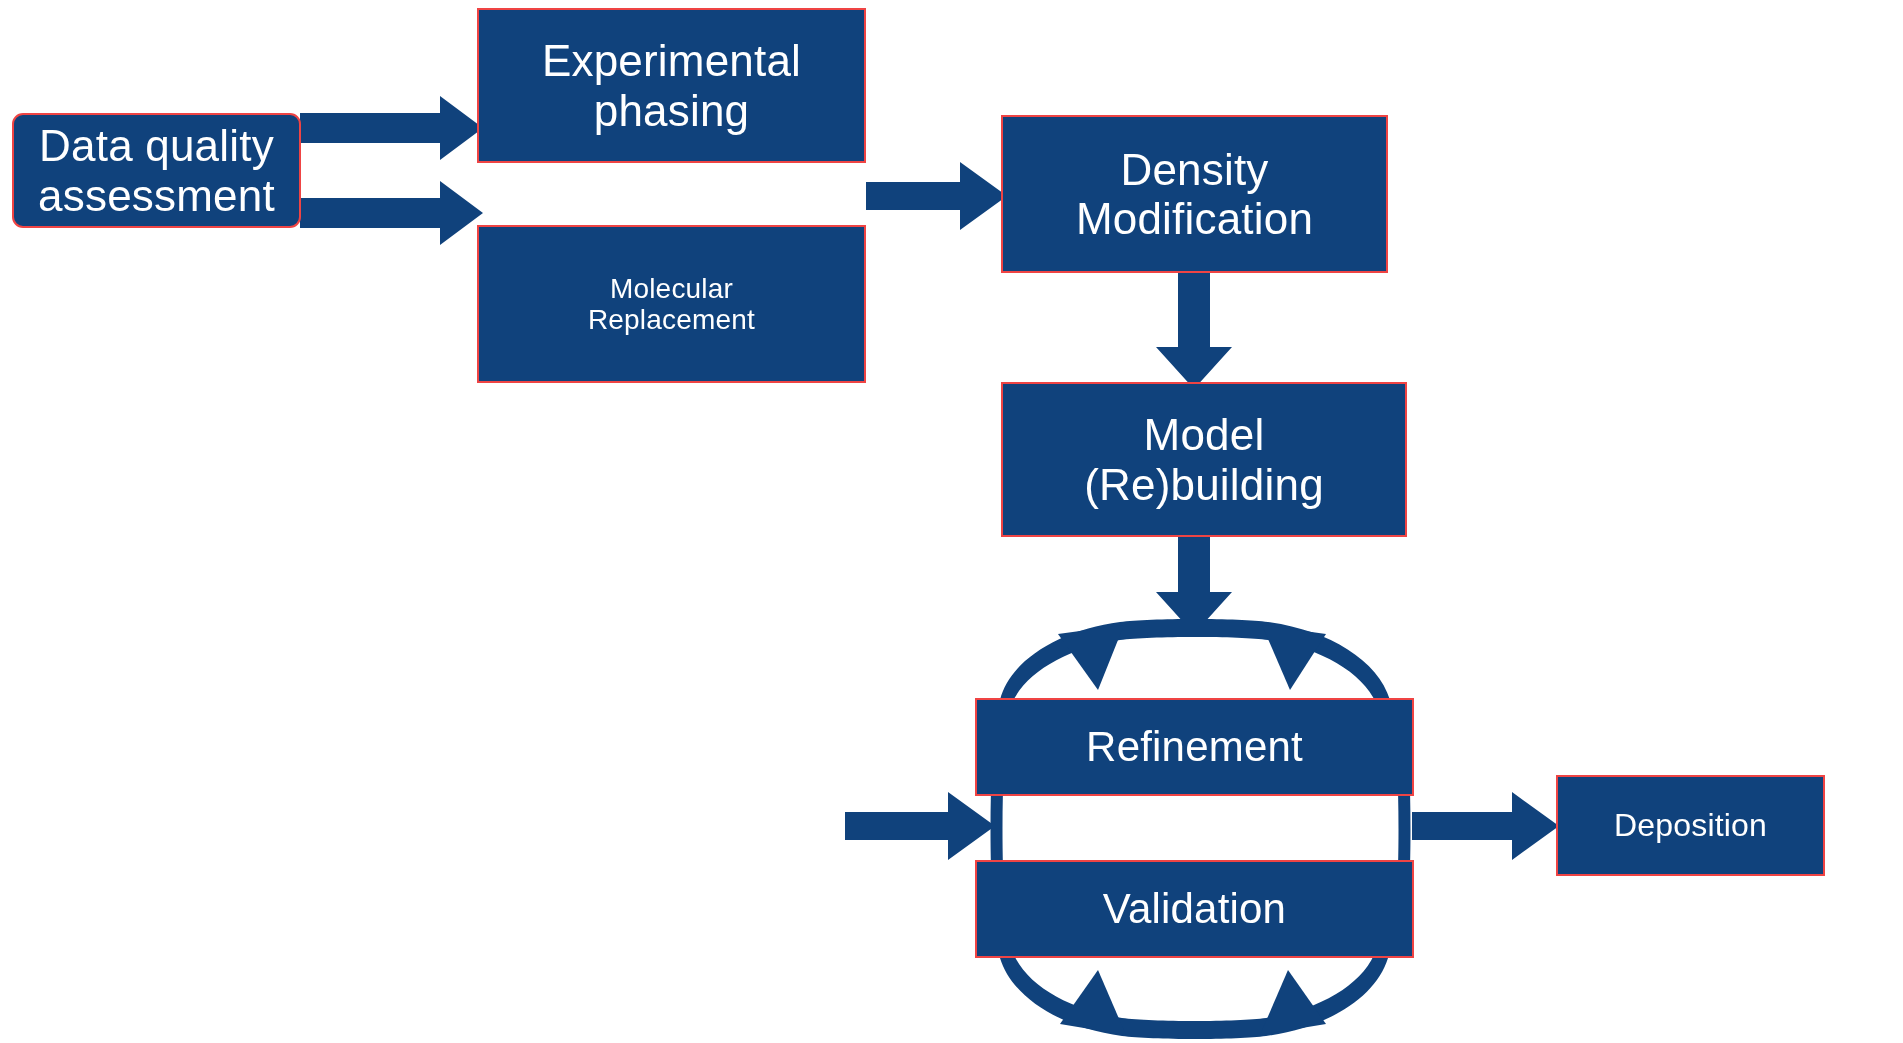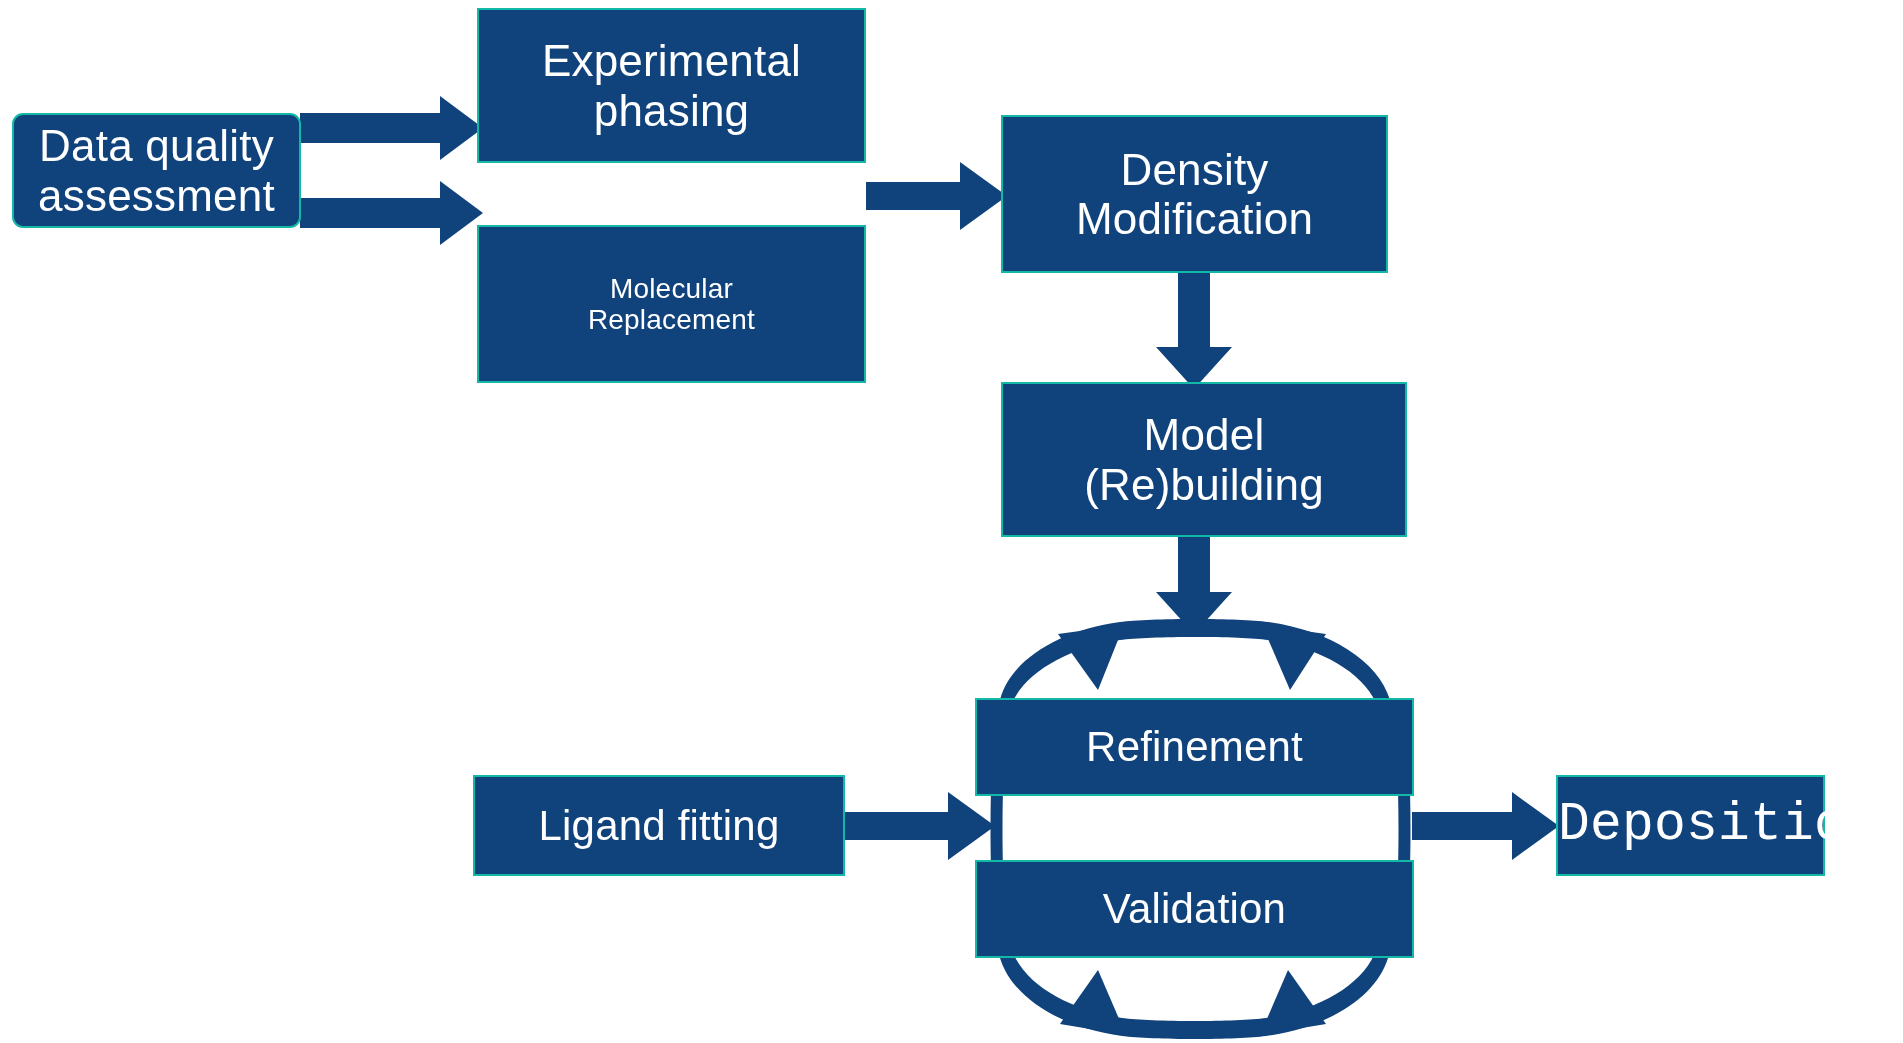--- a/index.html
+++ b/index.html
@@ -21,21 +21,21 @@
     position: absolute;
     left: 0;
     top: 0;
     width: 1903px;
     height: 1043px;
   }
   .node {
     position: absolute;
     box-sizing: border-box;
     background: #10427C;
-    border: 2px solid #14b8a6;
+    border: 2px solid #ef4444;
     color: #ffffff;
     display: flex;
     align-items: center;
     justify-content: center;
     text-align: center;
     line-height: 1.12;
     font-weight: 400;
     letter-spacing: 0.2px;
     white-space: pre-line;
     z-index: 3;
@@ -47,21 +47,21 @@
   }
   
   #node-data-quality   { left: 12px;   top: 113px; width: 289px;  height: 115px; font-size: 44px; border-radius: 11px; }
   #node-exp-phasing    { left: 477px;  top: 8px;   width: 389px;  height: 155px; font-size: 44px; }
   #node-mol-replace    { left: 477px;  top: 225px; width: 389px;  height: 158px; font-size: 28px; }
   #node-density-mod    { left: 1001px; top: 115px; width: 387px;  height: 158px; font-size: 44px; }
   #node-model-build    { left: 1001px; top: 382px; width: 406px;  height: 155px; font-size: 44px; }
   #node-refinement     { left: 975px;  top: 698px; width: 439px;  height: 98px;  font-size: 42px; }
   #node-validation     { left: 975px;  top: 860px; width: 439px;  height: 98px;  font-size: 42px; }
   #node-ligand-fit     { left: 473px;  top: 775px; width: 372px;  height: 101px; font-size: 42px; }
-  #node-deposition     { left: 1556px; top: 775px; width: 269px;  height: 101px; font-size: 53px; font-family: Liberation Mono, monospace; }
+  #node-deposition     { left: 1556px; top: 775px; width: 269px;  height: 101px; font-size: 32px; }
 </style>
 </head>
 <body>
 
 <div id="canvas">
 
   <svg id="flow-svg" viewBox="0 0 1903 1043">
 
     <g>
       <path d="M300,113 L440,113 L440,96 L483,128 L440,160 L440,143 L300,143 Z" fill="#10427C"></path>
@@ -147,21 +147,18 @@
   </div>
 
   <div class="node" id="node-validation">
     <span class="node-label">Validation</span>
   </div>
 
   <div class="node" id="node-refinement">
     <span class="node-label">Refinement</span>
   </div>
 
-  <div class="node" id="node-ligand-fit">
-    <span class="node-label">Ligand fitting</span>
-  </div>
 
   <div class="node" id="node-deposition">
     <span class="node-label">Deposition</span>
   </div>
 
 </div>
 
 </body></html>

